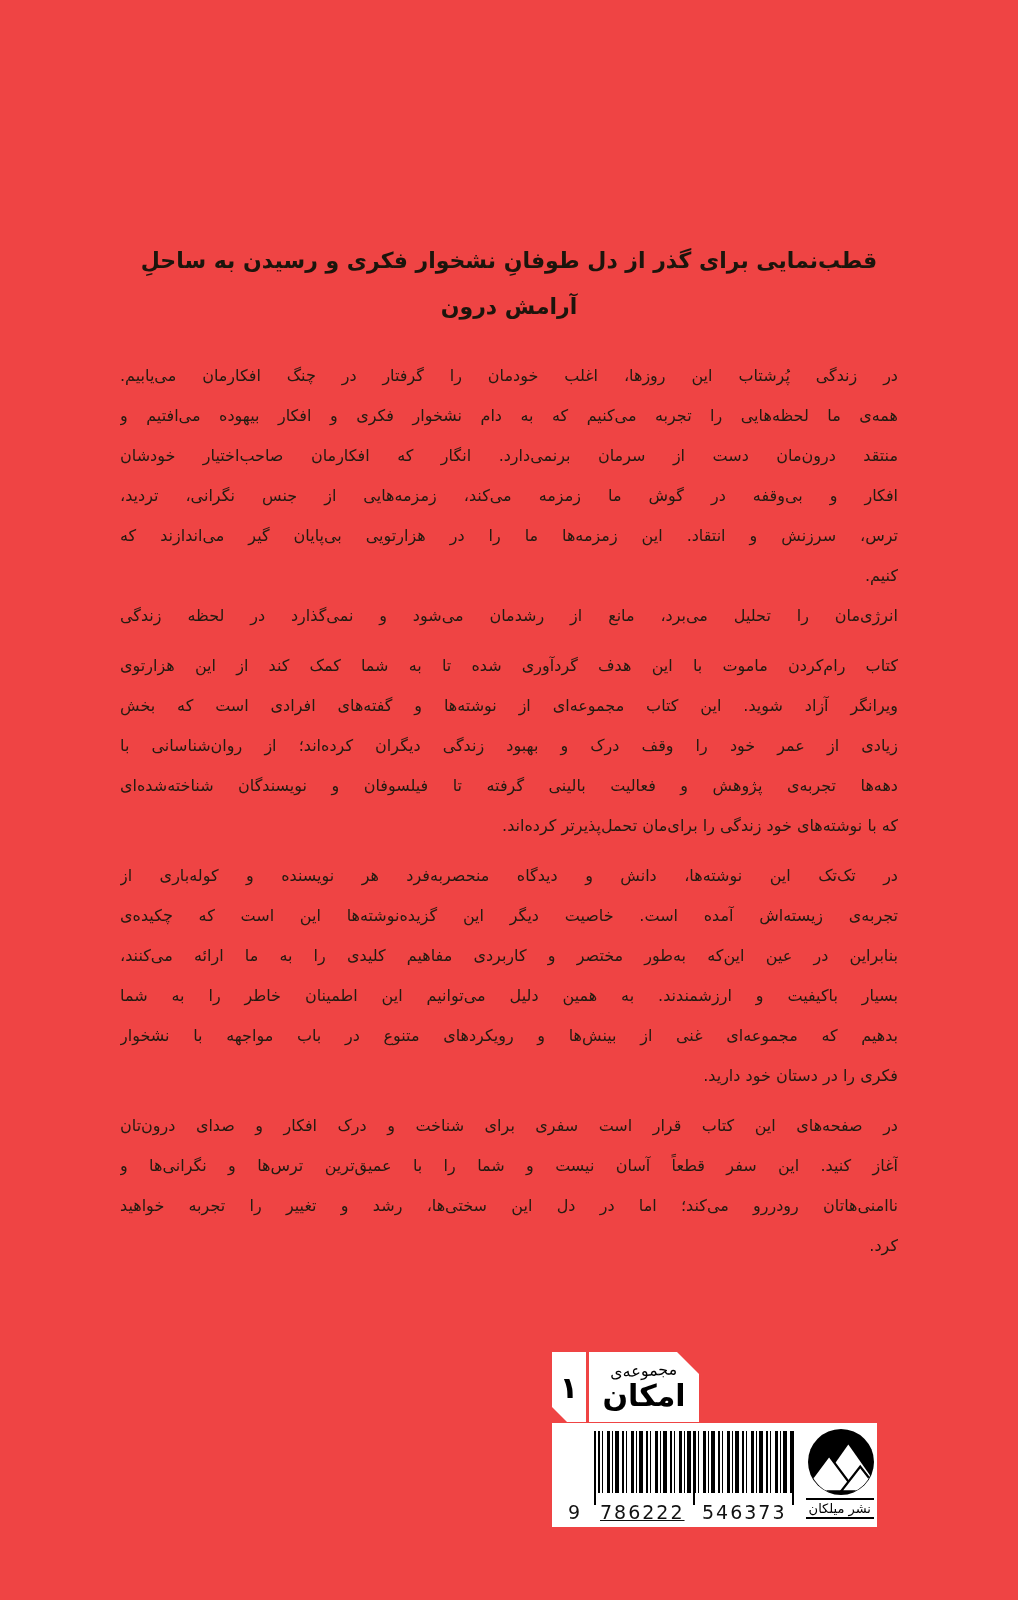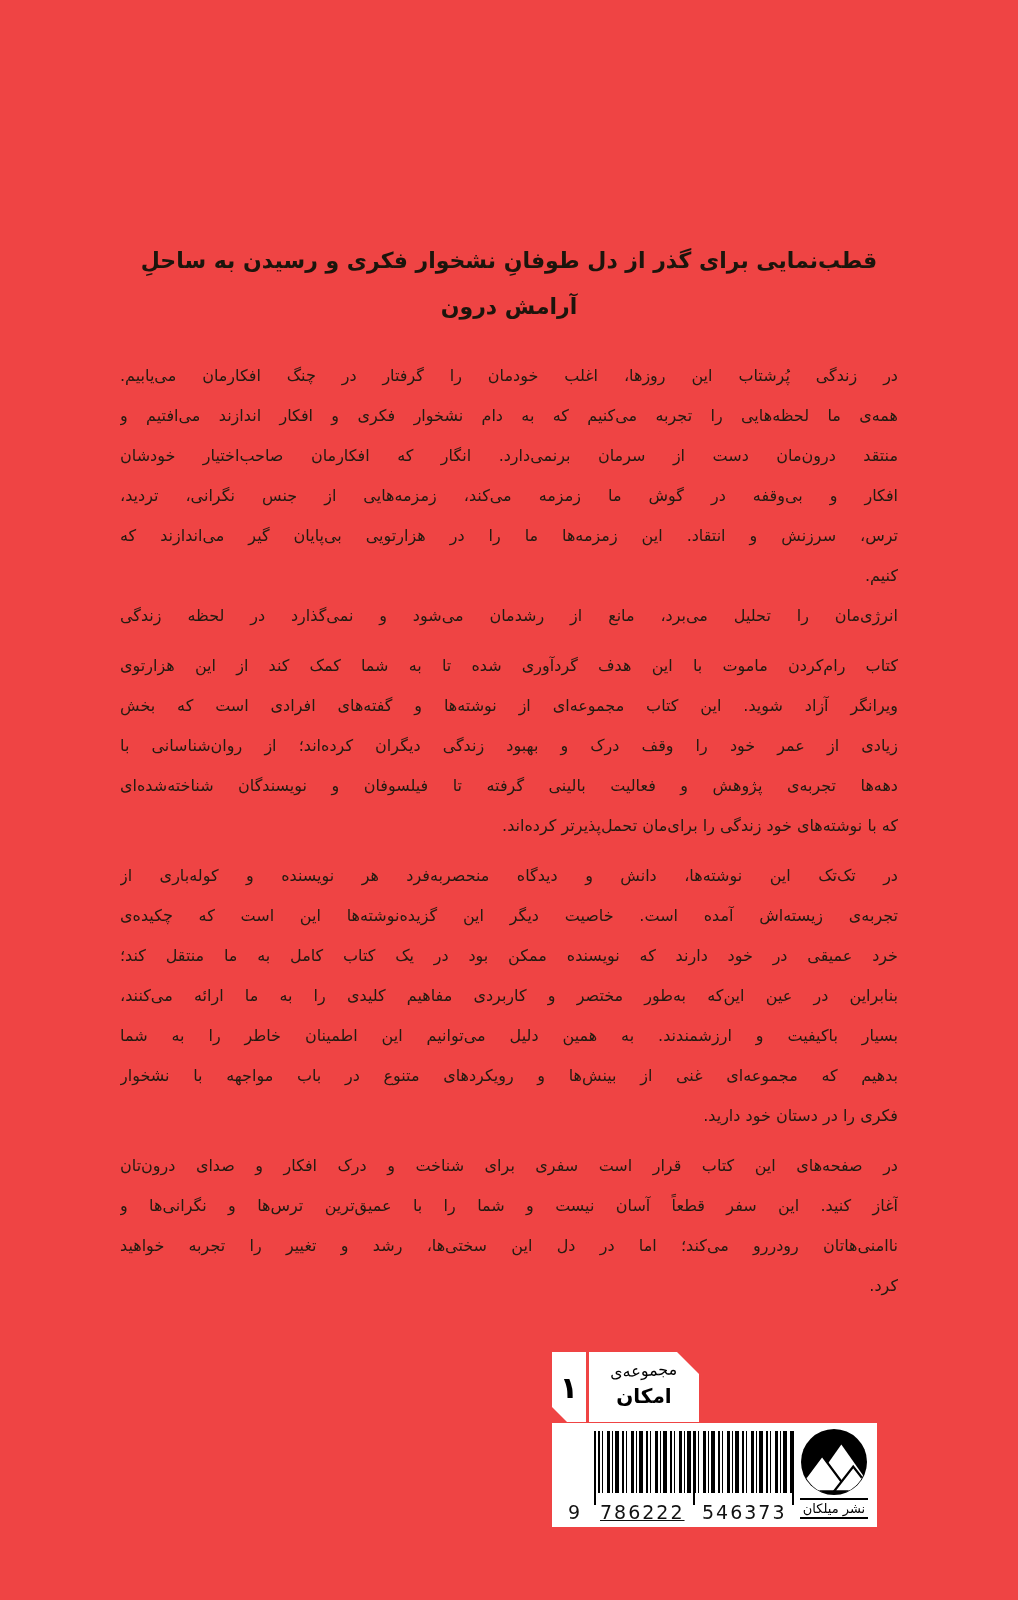--- a/index.html
+++ b/index.html
@@ -51,21 +51,21 @@
   .badge-series{
     width:110px;height:70px;background:#fff;
     clip-path:polygon(0 0,calc(100% - 22px) 0,100% 22px,100% 100%,0 100%);
     display:flex;flex-direction:column;align-items:center;justify-content:center;
     color:#000;transform-origin:center;
   }
   .badge-series .series-label{
     font-size:16px;line-height:18px;transform:rotate(-3deg);
   }
   .badge-series .series-name{
-    font-size:20px;line-height:32px;font-weight:bold;letter-spacing:0.5px;text-align:center;
+    font-size:30px;line-height:32px;font-weight:bold;letter-spacing:0.5px;text-align:center;
   }
   
   .barcode-box{
     position:absolute;left:552px;top:1423px;width:325px;height:104px;
     background:#fff;direction:ltr;
   }
   .bars{
     position:absolute;left:46px;top:8px;width:194px;height:62px;
     background:repeating-linear-gradient(90deg,
       #000 0 2px,#fff 2px 4px,
@@ -82,21 +82,21 @@
     position:absolute;left:0;bottom:4px;width:252px;
     display:flex;
     font-size:19px;color:#111;letter-spacing:2px;
     font-family:"DejaVu Sans","Liberation Sans",sans-serif;
   }
   .digits .d-prefix{position:absolute;left:16px;bottom:0;}
   .digits .d-g1{position:absolute;left:48px;bottom:0;text-decoration:underline;}
   .digits .d-g2{position:absolute;left:150px;bottom:0;}
   .publisher{
     position:absolute;right:3px;top:0;width:80px;height:104px;
-    display:flex;flex-direction:column;align-items:center;
+    display:flex;flex-direction:column;align-items:flex-end;
     padding-top:6px;box-sizing:border-box;
   }
   .publisher svg{display:block;}
   .publisher-name{
     margin-top:3px;
     direction:rtl;
     font-size:13px;line-height:17px;color:#000;
     border-top:2px solid #000;border-bottom:2px solid #000;
     padding:0 3px;white-space:nowrap;
   }
@@ -105,40 +105,39 @@
 <body>
 
 <div class="page">
 
   <div class="content">
 
     <div class="tagline">قطب‌نمایی برای گذر از دل طوفانِ نشخوار فکری و رسیدن به ساحلِ آرامش درون</div>
 
     <div class="para">
       <div class="ln">در زندگی پُرشتاب این روزها، اغلب خودمان را گرفتار در چنگ افکارمان می‌یابیم.</div>
-      <div class="ln">همه‌ی ما لحظه‌هایی را تجربه می‌کنیم که به دام نشخوار فکری و افکار اندازند می‌افتیم و</div>
+      <div class="ln">همه‌ی ما لحظه‌هایی را تجربه می‌کنیم که به دام نشخوار فکری و افکار بیهوده می‌افتیم و</div>
       <div class="ln">منتقد درون‌مان دست از سرمان برنمی‌دارد. انگار که افکارمان صاحب‌اختیار خودشان</div>
       <div class="ln">افکار و بی‌وقفه در گوش ما زمزمه می‌کند، زمزمه‌هایی از جنس نگرانی، تردید،</div>
       <div class="ln">ترس، سرزنش و انتقاد. این زمزمه‌ها ما را در هزارتویی بی‌پایان گیر می‌اندازند که</div>
       <div class="ln last">کنیم.</div>
       <div class="ln">انرژی‌مان را تحلیل می‌برد، مانع از رشدمان می‌شود و نمی‌گذارد در لحظه زندگی</div>
     </div>
 
     <div class="para">
       <div class="ln">کتاب رام‌کردن ماموت با این هدف گردآوری شده تا به شما کمک کند از این هزارتوی</div>
       <div class="ln">ویرانگر آزاد شوید. این کتاب مجموعه‌ای از نوشته‌ها و گفته‌های افرادی است که بخش</div>
       <div class="ln">زیادی از عمر خود را وقف درک و بهبود زندگی دیگران کرده‌اند؛ از روان‌شناسانی با</div>
       <div class="ln">دهه‌ها تجربه‌ی پژوهش و فعالیت بالینی گرفته تا فیلسوفان و نویسندگان شناخته‌شده‌ای</div>
       <div class="ln last">که با نوشته‌های خود زندگی را برای‌مان تحمل‌پذیرتر کرده‌اند.</div>
     </div>
 
     <div class="para">
       <div class="ln">در تک‌تک این نوشته‌ها، دانش و دیدگاه منحصربه‌فرد هر نویسنده و کوله‌باری از</div>
       <div class="ln">تجربه‌ی زیسته‌اش آمده است. خاصیت دیگر این گزیده‌نوشته‌ها این است که چکیده‌ی</div>
-      <div class="ln">خرد عمیقی در خود دارند که نویسنده ممکن بود در یک کتاب کامل به ما منتقل کند؛</div>
       <div class="ln">بنابراین در عین این‌که به‌طور مختصر و کاربردی مفاهیم کلیدی را به ما ارائه می‌کنند،</div>
       <div class="ln">بسیار باکیفیت و ارزشمندند. به همین دلیل می‌توانیم این اطمینان خاطر را به شما</div>
       <div class="ln">بدهیم که مجموعه‌ای غنی از بینش‌ها و رویکردهای متنوع در باب مواجهه با نشخوار</div>
       <div class="ln last">فکری را در دستان خود دارید.</div>
     </div>
 
     <div class="para">
       <div class="ln">در صفحه‌های این کتاب قرار است سفری برای شناخت و درک افکار و صدای درون‌تان</div>
       <div class="ln">آغاز کنید. این سفر قطعاً آسان نیست و شما را با عمیق‌ترین ترس‌ها و نگرانی‌ها و</div>
       <div class="ln">ناامنی‌هاتان رودررو می‌کند؛ اما در دل این سختی‌ها، رشد و تغییر را تجربه خواهید</div>

